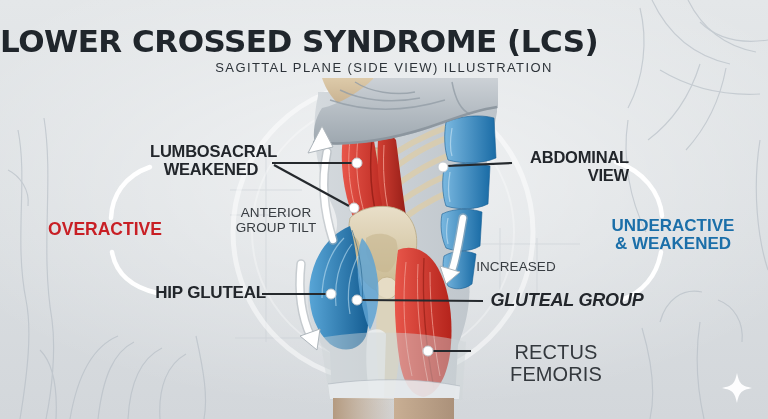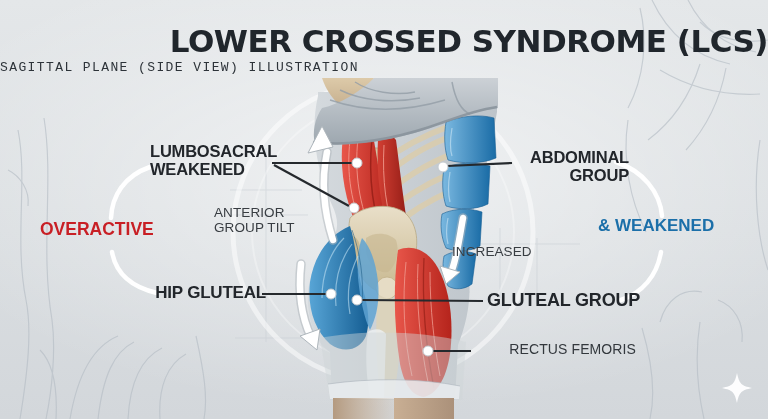--- a/index.html
+++ b/index.html
@@ -13,41 +13,41 @@
   html,body{margin:0;padding:0;}
   body{font-family:"Liberation Sans",sans-serif;background:#888;}
   #stage{
     position:relative;width:768px;height:419px;overflow:hidden;
     background:
       radial-gradient(ellipse 90% 80% at 50% 42%, rgba(255,255,255,.55), rgba(255,255,255,0) 70%),
       linear-gradient(180deg,#e4e7e9 0%, #dadee1 55%, #d3d7db 100%);
   }
   #stage svg{position:absolute;left:0;top:0;z-index:1;}
   .txt{position:absolute;z-index:2;line-height:1.08;}
-  .center{}
+  .center{text-align:center;}
   .title{
-    left:0;top:25px;width:768px;text-align:right;
+    left:0;top:25px;width:768px;text-align:left;
     font-family:"DejaVu Sans",sans-serif;font-weight:700;font-size:31px;
     letter-spacing:-0.5px;color:var(--title-ink);
   }
   .subtitle{
-    left:0;top:61px;width:768px;
-    font-weight:500;font-size:13px;letter-spacing:1.4px;color:#2d3339;font-family:Liberation Mono, monospace;
+    left:0;top:61px;width:768px;text-align:center;
+    font-weight:500;font-size:13px;letter-spacing:1.4px;color:#2d3339;
   }
   .lbl-bold{font-weight:700;font-size:16.5px;color:var(--label-ink);letter-spacing:-0.2px;}
   .lbl-reg{font-weight:400;font-size:14px;color:var(--soft-ink);letter-spacing:0.1px;}
   .lumbosacral{left:150px;top:143px;width:122px;}
   .anterior{left:214px;top:206px;width:124px;font-size:13.5px;}
-  .overactive{left:40px;top:220px;width:146px;font-weight:700;font-size:17.5px;color:var(--overactive-red);}
+  .overactive{left:32px;top:220px;width:146px;font-weight:700;font-size:17.5px;color:var(--overactive-red);}
   .hipflexors{left:148px;top:284px;width:118px;text-align:right;font-size:17px;}
   .abdominal{left:519px;top:149px;width:110px;text-align:right;}
   .underactive{left:598px;top:217px;width:150px;font-weight:700;font-size:17px;color:var(--underactive-blue);}
-  .lumbarcurve{left:452px;top:245px;width:128px;font-size:13.5px;}
-  .gluteal{left:487px;top:291px;width:160px;text-align:left;font-size:18px;}
-  .rectus{left:476px;top:342px;width:160px;text-align:right;font-size:14px;color:#33383d;}
+  .lumbarcurve{left:452px;top:260px;width:128px;font-size:13.5px;}
+  .gluteal{left:487px;top:291px;width:160px;text-align:center;font-size:18px;font-style:italic;}
+  .rectus{left:476px;top:342px;width:160px;text-align:center;font-size:20px;color:#33383d;}
 </style>
 </head>
 <body>
 
 <div id="stage">
 
   <svg width="768" height="419" viewBox="0 0 768 419">
     <defs>
       <linearGradient id="gradRed" x1="0" y1="0" x2="1" y2="0">
         <stop offset="0" stop-color="#e8564a"></stop>
@@ -286,24 +286,25 @@
   </div>
 
   <div class="txt center overactive">
     <div>OVERACTIVE</div>
   </div>
 
   <div class="txt lbl-bold hipflexors">HIP GLUTEAL</div>
 
   <div class="txt lbl-bold abdominal">
     <div>ABDOMINAL</div>
-    <div>GROUP</div>
+    <div>VIEW</div>
   </div>
 
   <div class="txt center underactive">
+    <div>UNDERACTIVE</div>
     <div>&amp; WEAKENED</div>
   </div>
 
   <div class="txt lbl-reg center lumbarcurve">
     <div>INCREASED</div>
   </div>
 
   <div class="txt lbl-bold gluteal">GLUTEAL GROUP</div>
   <div class="txt lbl-reg rectus">RECTUS FEMORIS</div>
 

